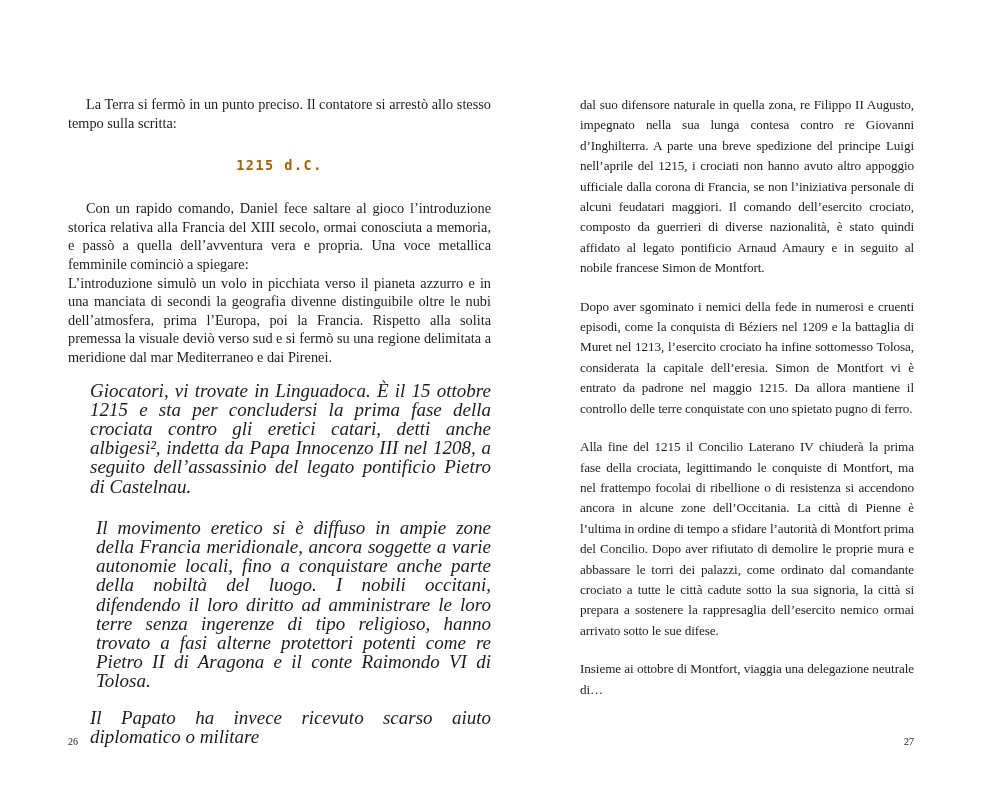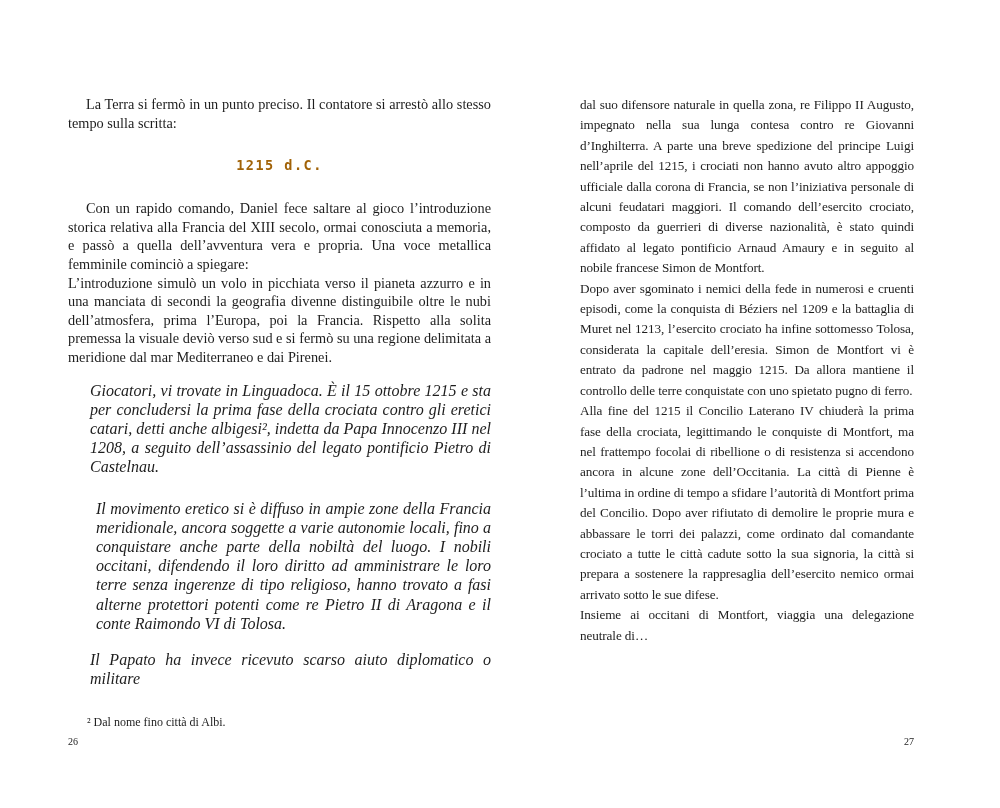--- a/index.html
+++ b/index.html
@@ -41,42 +41,42 @@
     font-family: "DejaVu Sans Mono", monospace;
     font-size: 13.5px;
     font-weight: bold;
     letter-spacing: 1.5px;
     text-align: center;
     color: #a16207;
     margin: 25px 0 26px 0;
   }
   .quote {
     font-style: italic;
-    font-size: 16px;
+    font-size: 19px;
     line-height: 19.2px;
     text-align: justify;
     margin: 0 0 0 22px;
   }
   .quote-gap-first { margin-top: 14px; }
   .quote-gap      { margin-top: 22px; margin-left: 28px; }
   .quote-gap-last { margin-top: 17px; }
   .footnote {
     font-size: 12px;
     line-height: 15px;
     margin: 27px 0 0 19px;
   }
   .right-par {
     font-size: 13.2px;
     line-height: 20.4px;
     letter-spacing: -0.1px;
     text-align: justify;
     margin: 0;
   }
   .right-par + .right-par {
-    margin-top: 0;
+    margin-top: 18px;
   }
   .page-number {
     position: absolute;
     top: 736px;
     font-size: 10px;
     color: #222222;
   }
   .page-number-left {
     left: 68px;
   }
@@ -109,20 +109,20 @@
     <p class="footnote">² Dal nome fino città di Albi.</p>
   </div>
 
   <div class="page page-right">
     <p class="right-par">dal suo difensore naturale in quella zona, re Filippo II Augusto, impegnato nella sua lunga contesa contro re Giovanni d’Inghilterra. A parte una breve spedizione del principe Luigi nell’aprile del 1215, i crociati non hanno avuto altro appoggio ufficiale dalla corona di Francia, se non l’iniziativa personale di alcuni feudatari maggiori. Il comando dell’esercito crociato, composto da guerrieri di diverse nazionalità, è stato quindi affidato al legato pontificio Arnaud Amaury e in seguito al nobile francese Simon de Montfort.</p>
 
     <p class="right-par">Dopo aver sgominato i nemici della fede in numerosi e cruenti episodi, come la conquista di Béziers nel 1209 e la battaglia di Muret nel 1213, l’esercito crociato ha infine sottomesso Tolosa, considerata la capitale dell’eresia. Simon de Montfort vi è entrato da padrone nel maggio 1215. Da allora mantiene il controllo delle terre conquistate con uno spietato pugno di ferro.</p>
 
     <p class="right-par">Alla fine del 1215 il Concilio Laterano IV chiuderà la prima fase della crociata, legittimando le conquiste di Montfort, ma nel frattempo focolai di ribellione o di resistenza si accendono ancora in alcune zone dell’Occitania. La città di Pienne è l’ultima in ordine di tempo a sfidare l’autorità di Montfort prima del Concilio. Dopo aver rifiutato di demolire le proprie mura e abbassare le torri dei palazzi, come ordinato dal comandante crociato a tutte le città cadute sotto la sua signoria, la città si prepara a sostenere la rappresaglia dell’esercito nemico ormai arrivato sotto le sue difese.</p>
 
-    <p class="right-par">Insieme ai occitani di Montfort, viaggia una delegazione neutrale di…</p>
+    <p class="right-par">Insieme ai ottobre di Montfort, viaggia una delegazione neutrale di…</p>
   </div>
 
   <div class="page-number page-number-left">26</div>
 
   <div class="page-number page-number-right">27</div>
 
 </div>
 
 </body></html>

